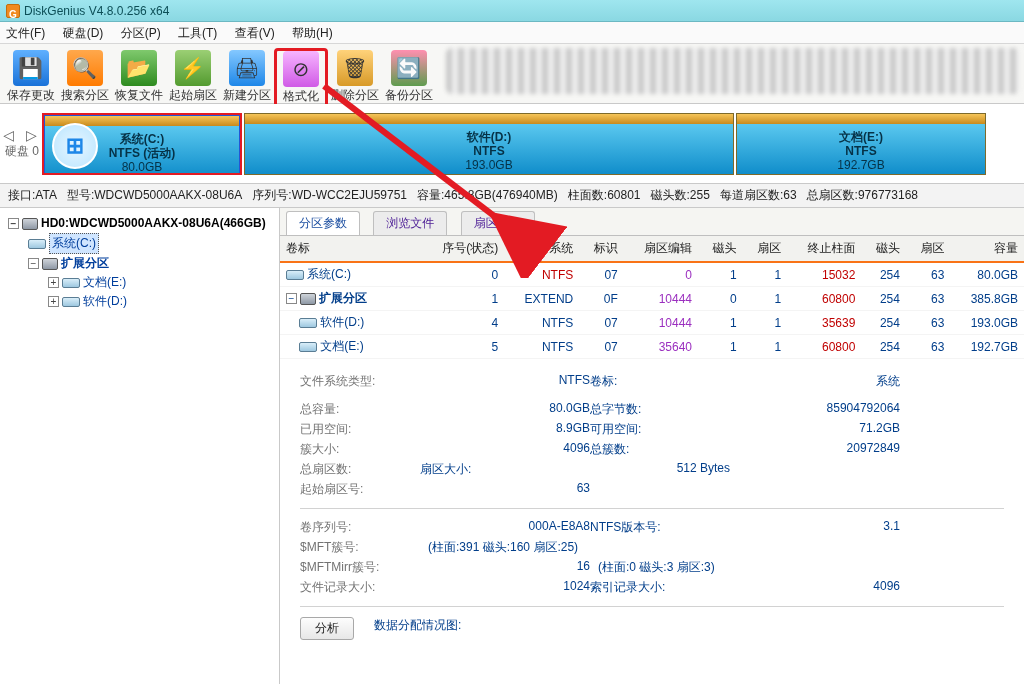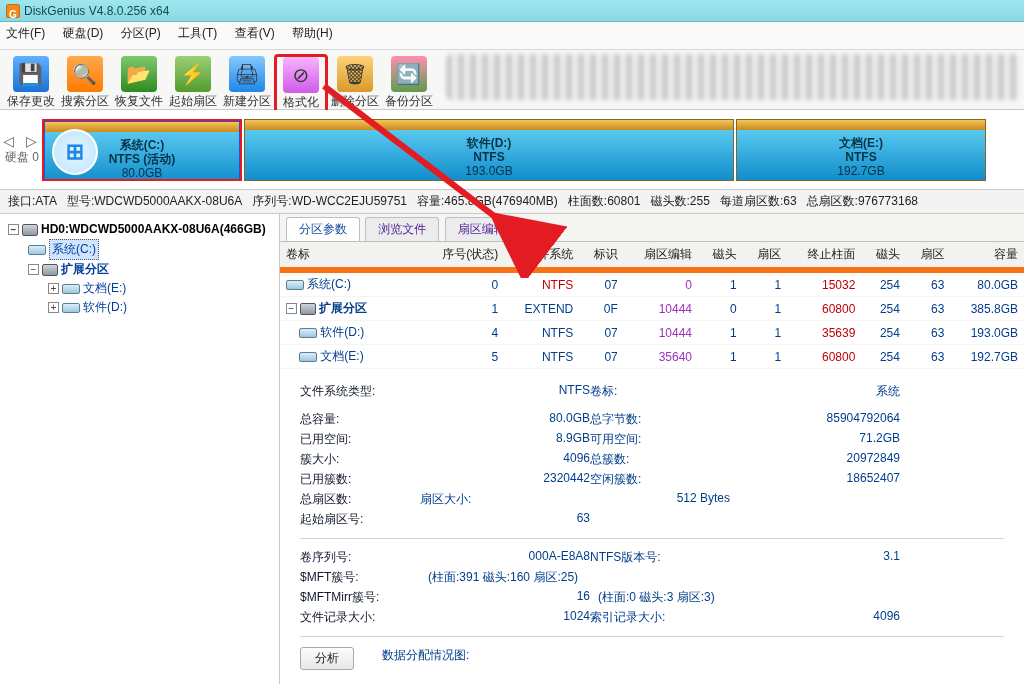--- a/index.html
+++ b/index.html
@@ -1,20 +1,20 @@
 <!DOCTYPE html>
 <html><head>
 <meta charset="utf-8">
 <style>
   * { box-sizing: border-box; margin: 0; padding: 0; }
   body { font-family: "Microsoft YaHei", SimSun, Arial, sans-serif; font-size: 12px; background: #fff; width: 1024px; height: 684px; overflow: hidden; position: relative; }
   .titlebar { background: linear-gradient(#9fe6ef,#8ad8e2); height: 22px; line-height: 22px; padding-left: 6px; color: #0d4f57; font-size: 12px; border-bottom: 1px solid #6cb8c2; display:flex; align-items:center; }
   .titlebar .logo { width:14px;height:14px;background:#f08a1f;border:1px solid #c46e0c;margin-right:4px;border-radius:2px;position:relative;}
   .titlebar .logo:before{content:"G";color:#fff;font-weight:bold;font-size:10px;position:absolute;left:2px;top:-1px;}
-  .menubar { background:#fafafa; height:28px; line-height:22px; padding-left:6px; border-bottom:1px solid #d7d7d7; }
+  .menubar { background:#fafafa; height:22px; line-height:22px; padding-left:6px; border-bottom:1px solid #d7d7d7; }
   .menubar span { margin-right:14px; color:#222; cursor:default; }
   .toolbar { background:#f7f7f5; height:60px; border-bottom:1px solid #c9c9c9; display:flex; align-items:flex-start; padding:4px 4px 0 4px; position:relative; }
   .tbtn { width:54px; text-align:center; font-size:12px; color:#333; cursor:pointer; padding-top:2px; }
   .tbtn .ic { width:36px;height:36px;margin:0 auto 1px auto;border-radius:4px;display:flex;align-items:center;justify-content:center;font-size:20px; }
   .tbtn.sel { border:3px solid #e31b23; border-radius:4px; padding-top:0; width:54px; }
   .ic-save{background:linear-gradient(#5fb0ff,#1a72d8);} 
   .ic-search{background:linear-gradient(#ffa84c,#ff7b00);} 
   .ic-recover{background:linear-gradient(#7fc96d,#2e8b1f);} 
   .ic-quick{background:linear-gradient(#9bcf74,#539b2f);} 
   .ic-new{background:linear-gradient(#84c8ff,#1e87e8);} 
@@ -44,39 +44,39 @@
   .tree .tw{display:inline-block;width:11px;height:11px;border:1px solid #888;text-align:center;line-height:9px;font-size:10px;margin-right:3px;color:#444;background:#fff;}
   .tree .hd{display:inline-block;width:16px;height:12px;background:linear-gradient(#cfd4da,#8e98a5);border:1px solid #555;border-radius:2px;margin-right:3px;vertical-align:middle;}
   .tree .dr{display:inline-block;width:18px;height:10px;background:linear-gradient(#d9eef9,#9ec8e0);border:1px solid #5a7d94;border-radius:2px;margin-right:3px;vertical-align:middle;}
   .tree .l1{padding-left:4px;font-weight:bold;color:#000;}
   .tree .l2{padding-left:24px;}
   .tree .l3{padding-left:44px;}
   .tree .sel{background:#cfe5ff;border:1px dotted #555;display:inline-block;padding:0 2px;}
   
   .detail{flex:1;display:flex;flex-direction:column;min-width:0;}
   .tabs{background:#f5f5f2;padding:3px 6px 0 6px;border-bottom:1px solid #bfbfbf;}
-  .tab{display:inline-block;padding:3px 12px;border:1px solid #bfbfbf;border-bottom:none;background:#fff;color:#1b4ea0;margin-right:2px;border-radius:3px 3px 0 0;cursor:pointer;}
+  .tab{display:inline-block;padding:3px 12px;border:1px solid #bfbfbf;border-bottom:none;background:#fff;color:#1b4ea0;margin-right:10px;border-radius:3px 3px 0 0;cursor:pointer;}
   .tab.inactive{background:#ececec;color:#4c1d95;}
   
   table.pt{width:100%;border-collapse:collapse;font-size:12px;}
-  table.pt th{background:#f2f2ef;border-bottom:6px solid #f97316;padding:4px 6px;font-weight:normal;color:#222;text-align:right;}
+  table.pt th{background:#f2f2ef;border-bottom:2px solid #f97316;padding:4px 6px;font-weight:normal;color:#222;text-align:right;}
   table.pt th:first-child{text-align:left;width:140px;}
   table.pt td{padding:3px 6px;text-align:right;color:#023e8a;border-bottom:1px solid #f4f4f4;}
   table.pt td:first-child{text-align:left;color:#023e8a;}
   .red{color:#c00000 !important;}
   .purp{color:#9b2fbf !important;}
   
   .props{padding:14px 20px;color:#023e8a;overflow:auto;}
   .props .row{display:flex;margin-bottom:3px;}
-  .props .lab{width:120px;color:#0f172a;}
+  .props .lab{width:120px;color:#737373;}
   .props .val{width:170px;text-align:right;color:#023e8a;}
   .props .lab2{width:110px;}
   .props .val2{width:200px;text-align:right;}
   .props hr{border:none;border-top:1px solid #d2d2d2;margin:10px 0;}
-  .analyze-btn{display:inline-block;border:1px solid #a8a8a8;background:linear-gradient(#fdfdfd,#e7e7e7);padding:2px 14px;border-radius:3px;color:#222;margin-right:28px;cursor:pointer;}
+  .analyze-btn{display:inline-block;border:1px solid #a8a8a8;background:linear-gradient(#fdfdfd,#e7e7e7);padding:2px 14px;border-radius:3px;color:#222;margin-right:20px;cursor:pointer;}
   
   .arrow{position:absolute;left:316px;top:78px;pointer-events:none;z-index:50;}
 </style>
 </head>
 <body>
 
 <div class="titlebar">
   <span class="logo"></span>
   <span>DiskGenius V4.8.0.256 x64</span>
 </div>
@@ -255,26 +255,20 @@
         <span class="lab2">可用空间:</span>
           <span class="val2">71.2GB</span>
         </div>
       <div class="row">
           <span class="lab">簇大小:</span>
           <span class="val">4096</span>
         <span class="lab2">总簇数:</span>
           <span class="val2">20972849</span>
         </div>
       <div class="row">
-          <span class="lab">已用簇数:</span>
-          <span class="val">2320442</span>
-        <span class="lab2">空闲簇数:</span>
-          <span class="val2">18652407</span>
-        </div>
-      <div class="row">
           <span class="lab">总扇区数:</span>
         <span class="lab2">扇区大小:</span>
           <span class="val2">512 Bytes</span>
         </div>
       <div class="row">
           <span class="lab">起始扇区号:</span>
           <span class="val">63</span>
         </div>
       <hr>
       <div class="row">

